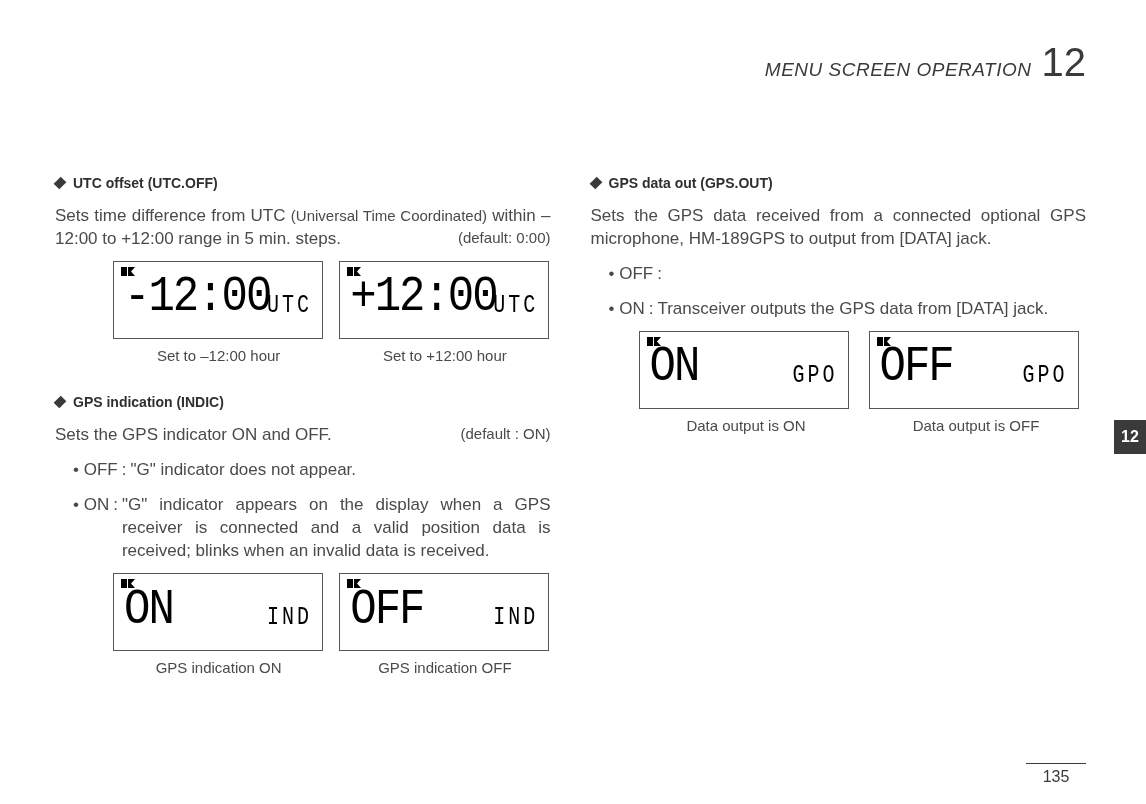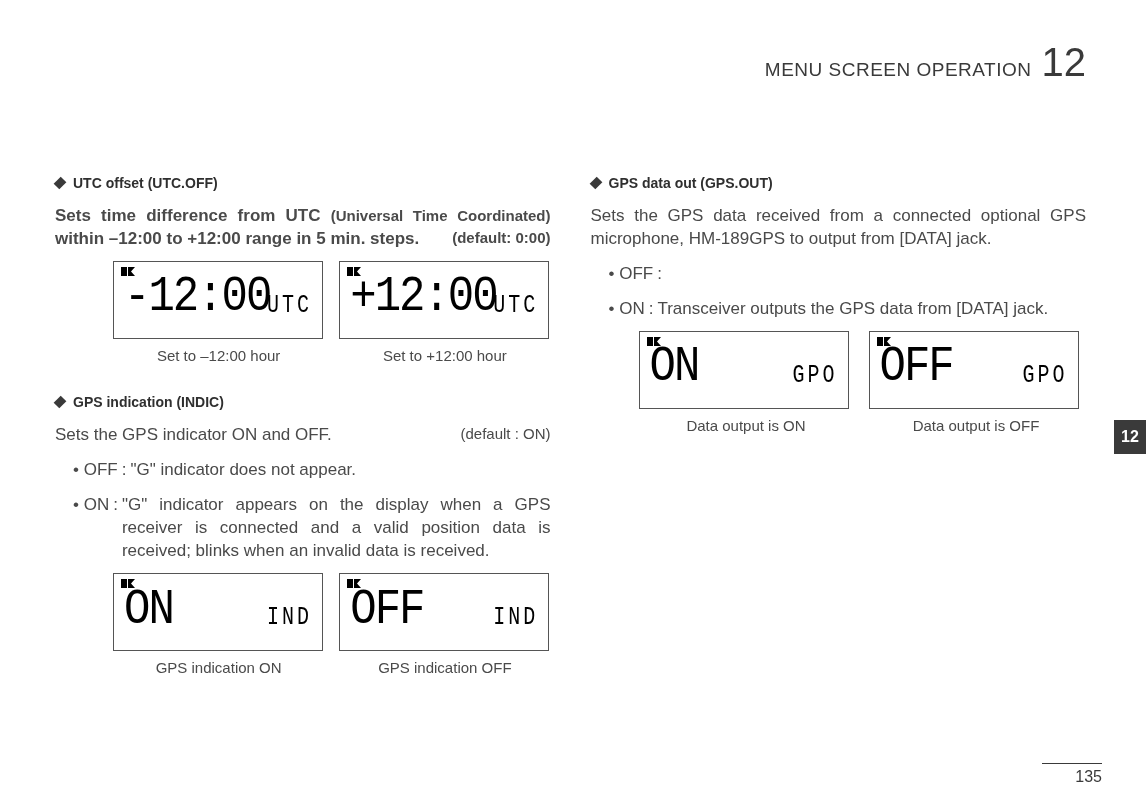--- a/index.html
+++ b/index.html
@@ -20,20 +20,21 @@
     text-align: right;
     font-size: 0;
     margin-bottom: 90px;
     margin-top: 0;
   }
   .header-title {
     font-size: 19px;
     letter-spacing: 0.5px;
     vertical-align: baseline;
     color: #3a3a3a;
+    font-style: italic;
   }
   .header-num {
     font-size: 40px;
     vertical-align: baseline;
     margin-left: 10px;
     color: #3a3a3a;
   }
   .columns {
     display: flex;
     gap: 40px;
@@ -142,27 +143,27 @@
   }
   .lcd-caption {
     text-align: center;
     font-size: 15px;
     color: #4a4a4a;
     margin-top: 8px;
   }
   .page-number {
     position: absolute;
     bottom: 18px;
-    right: 44px;
+    right: 60px;
     font-size: 16px;
     color: #3a3a3a;
     border-top: 1px solid #3a3a3a;
     padding-top: 4px;
     width: 60px;
-    text-align: right;
+    text-align: center;
   }
   .side-tab {
     position: absolute;
     right: 0;
     top: 420px;
     width: 32px;
     height: 34px;
     background: #3a3a3a;
     color: #fff;
     font-size: 16px;
@@ -189,21 +190,21 @@
   </div>
 
   <div class="columns">
 
     <div class="col">
 
       <div class="section">
         <h3 class="section-heading">
           <span class="diamond"></span><b>UTC offset (UTC.OFF)</b>
         </h3>
-        <p class="body-text" style="text-align:justify;font-weight:bold;">
+        <p class="body-text" style="text-align:justify;">
           <span>Sets time difference from UTC </span><span class="body-small">(Universal Time Coordinated)</span><span> within –12:00 to +12:00 range in 5 min. steps.</span>
           <span class="body-small default-right">(default: 0:00)</span>
         </p>
 
         <div class="lcd-row">
           <div class="lcd-box-wrap">
             <div class="lcd-box">
               <span class="lcd-icon">
                 <svg viewBox="0 0 14 9">
                     <rect x="0" y="0" width="6" height="9" fill="#000"></rect>

